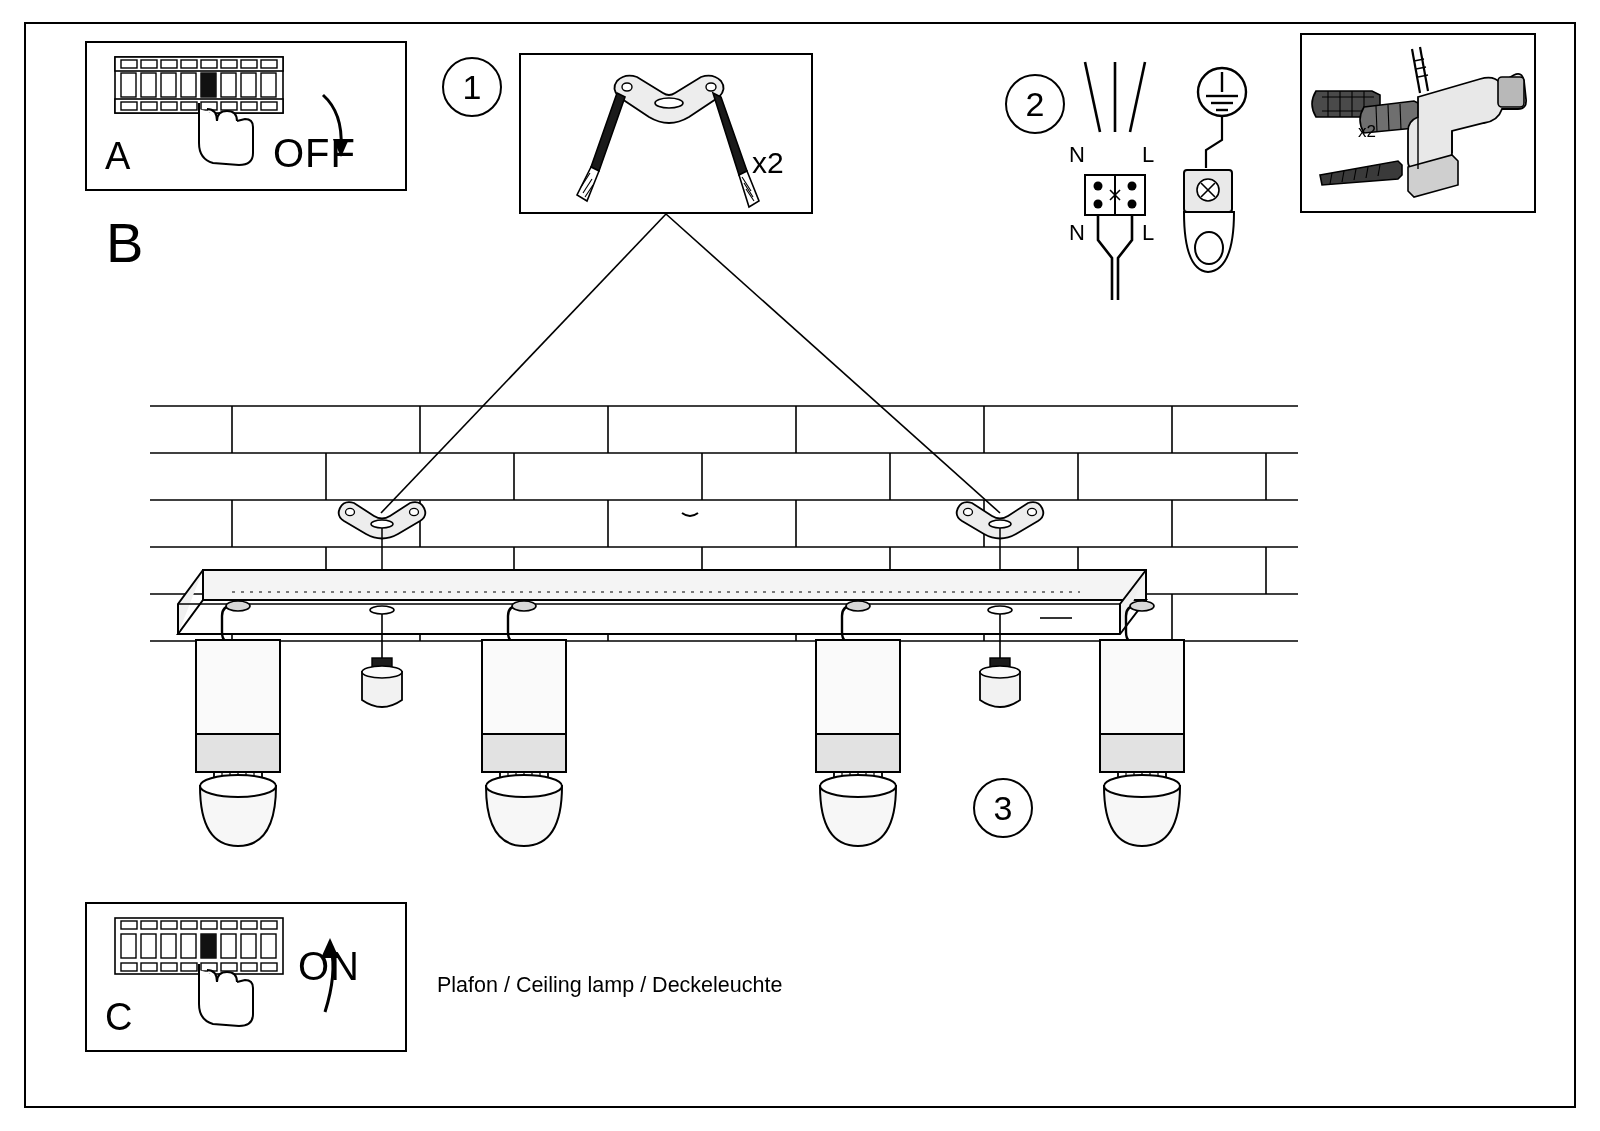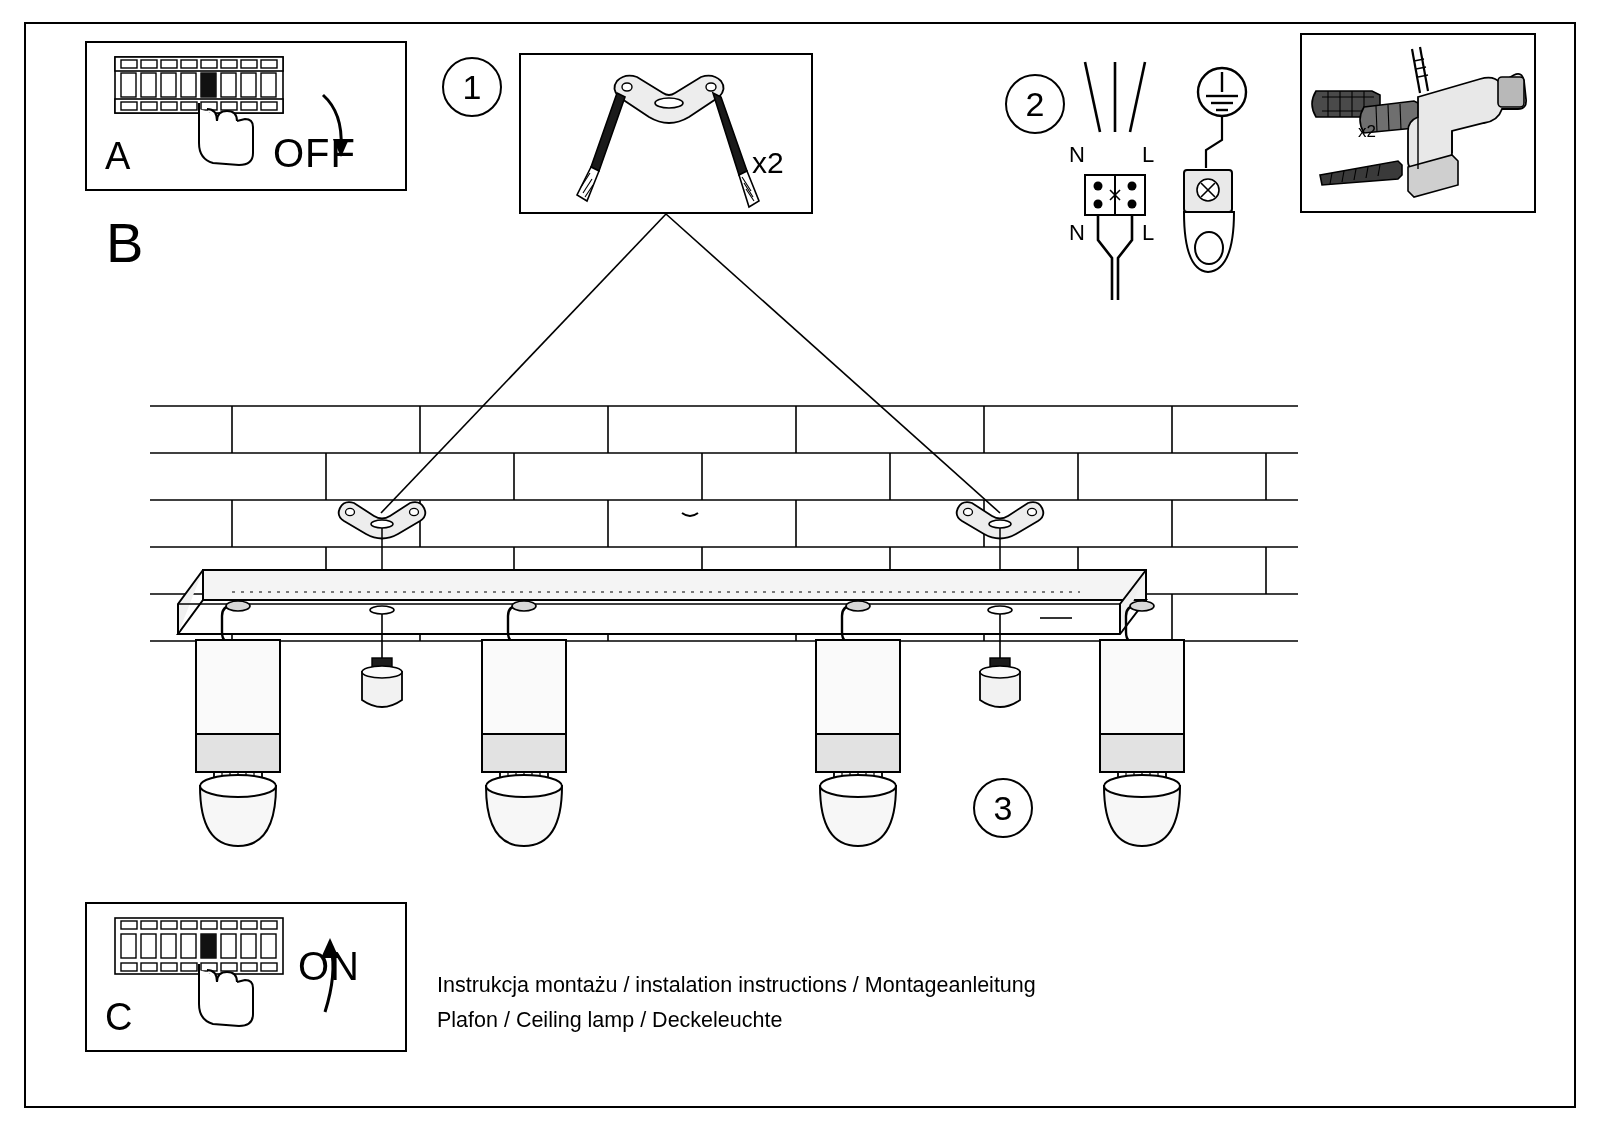--- a/index.html
+++ b/index.html
@@ -548,17 +548,16 @@
         <path d="M1150 772 L1150 786"></path>
           <path d="M1158 772 L1158 786"></path>
       </g>
       <path d="M1104 786 Q1104 846 1142 846 Q1180 846 1180 786 Z" fill="#f7f7f7" stroke="#000" stroke-width="2"></path>
       <ellipse cx="1142" cy="786" rx="38" ry="11" fill="#fff" stroke="#000" stroke-width="2"></ellipse>
     </g>
 
   </svg>
 
   <div class="caption">
-    <div>Instrukcja montażu / instalation instructions / Montageanleitung</div>
     <div>Plafon / Ceiling lamp / Deckeleuchte</div>
   </div>
 
 </div>
 
 </body></html>

